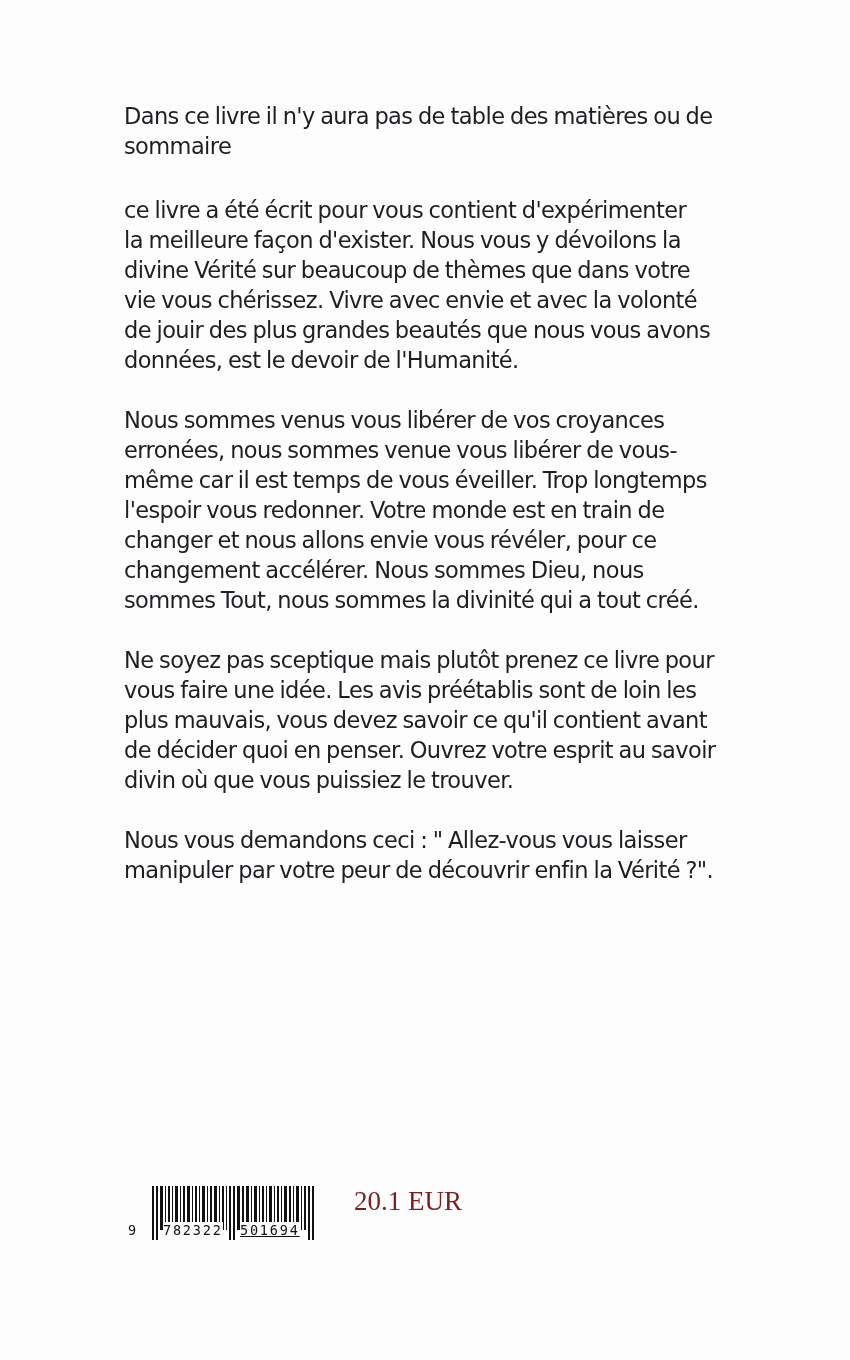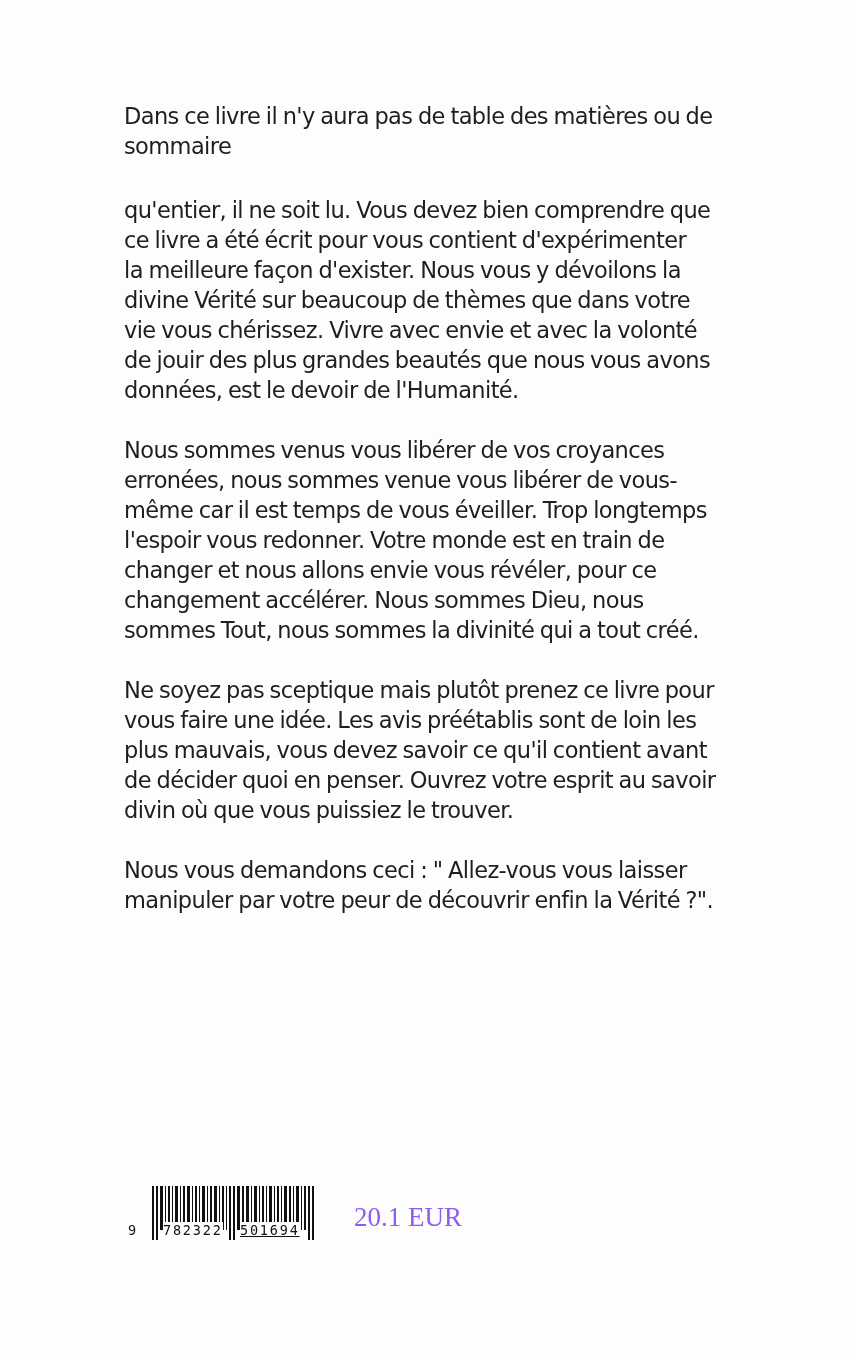--- a/index.html
+++ b/index.html
@@ -40,36 +40,35 @@
       font-family: "DejaVu Sans Mono", monospace;
       font-size: 13.5px;
       top: 36px;
       color: #111;
       letter-spacing: 1.8px;
       background: #fdfdfd;
     }
     .price {
       position: absolute;
       left: 228px;
-      top: 16px;
+      top: 0px;
       font-family: "Liberation Serif", serif;
       font-size: 27px;
-      color: #8b5cf6;
+      color: #7f1d1d;
     }
   </style>
 </head>
 <body>
 
 <div class="text-block">
   <p class="para para1">
     <span class="line">Dans ce livre il n'y aura pas de table des matières ou de</span>
     <span class="line">sommaire</span>
   </p>
   <p class="para">
-    <span class="line">qu'entier, il ne soit lu. Vous devez bien comprendre que</span>
     <span class="line">ce livre a été écrit pour vous contient d'expérimenter</span>
     <span class="line">la meilleure façon d'exister. Nous vous y dévoilons la</span>
     <span class="line">divine Vérité sur beaucoup de thèmes que dans votre</span>
     <span class="line">vie vous chérissez. Vivre avec envie et avec la volonté</span>
     <span class="line">de jouir des plus grandes beautés que nous vous avons</span>
     <span class="line">données, est le devoir de l'Humanité.</span>
   </p>
   <p class="para">
     <span class="line">Nous sommes venus vous libérer de vos croyances</span>
     <span class="line">erronées, nous sommes venue vous libérer de vous-</span>

